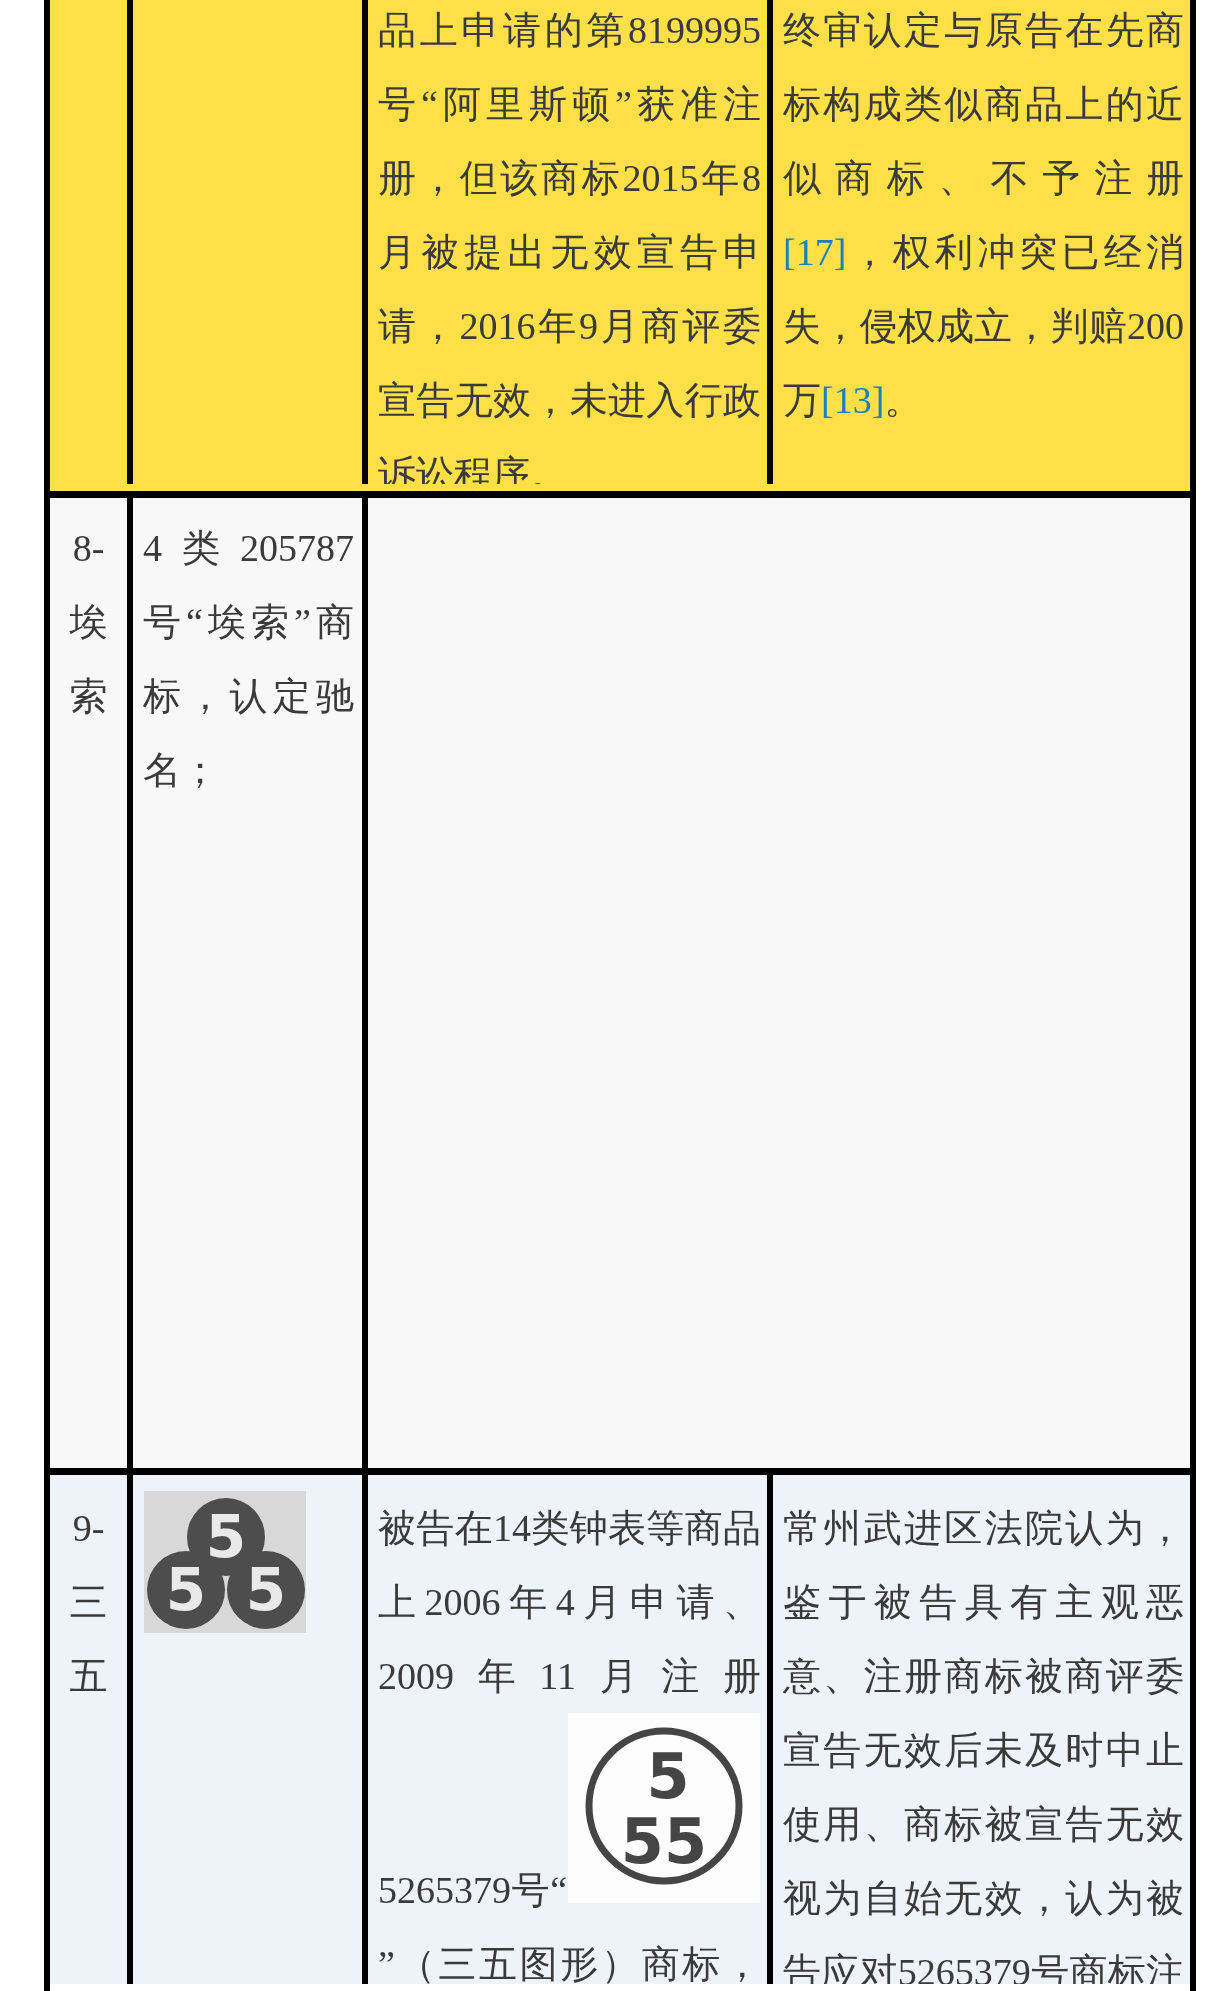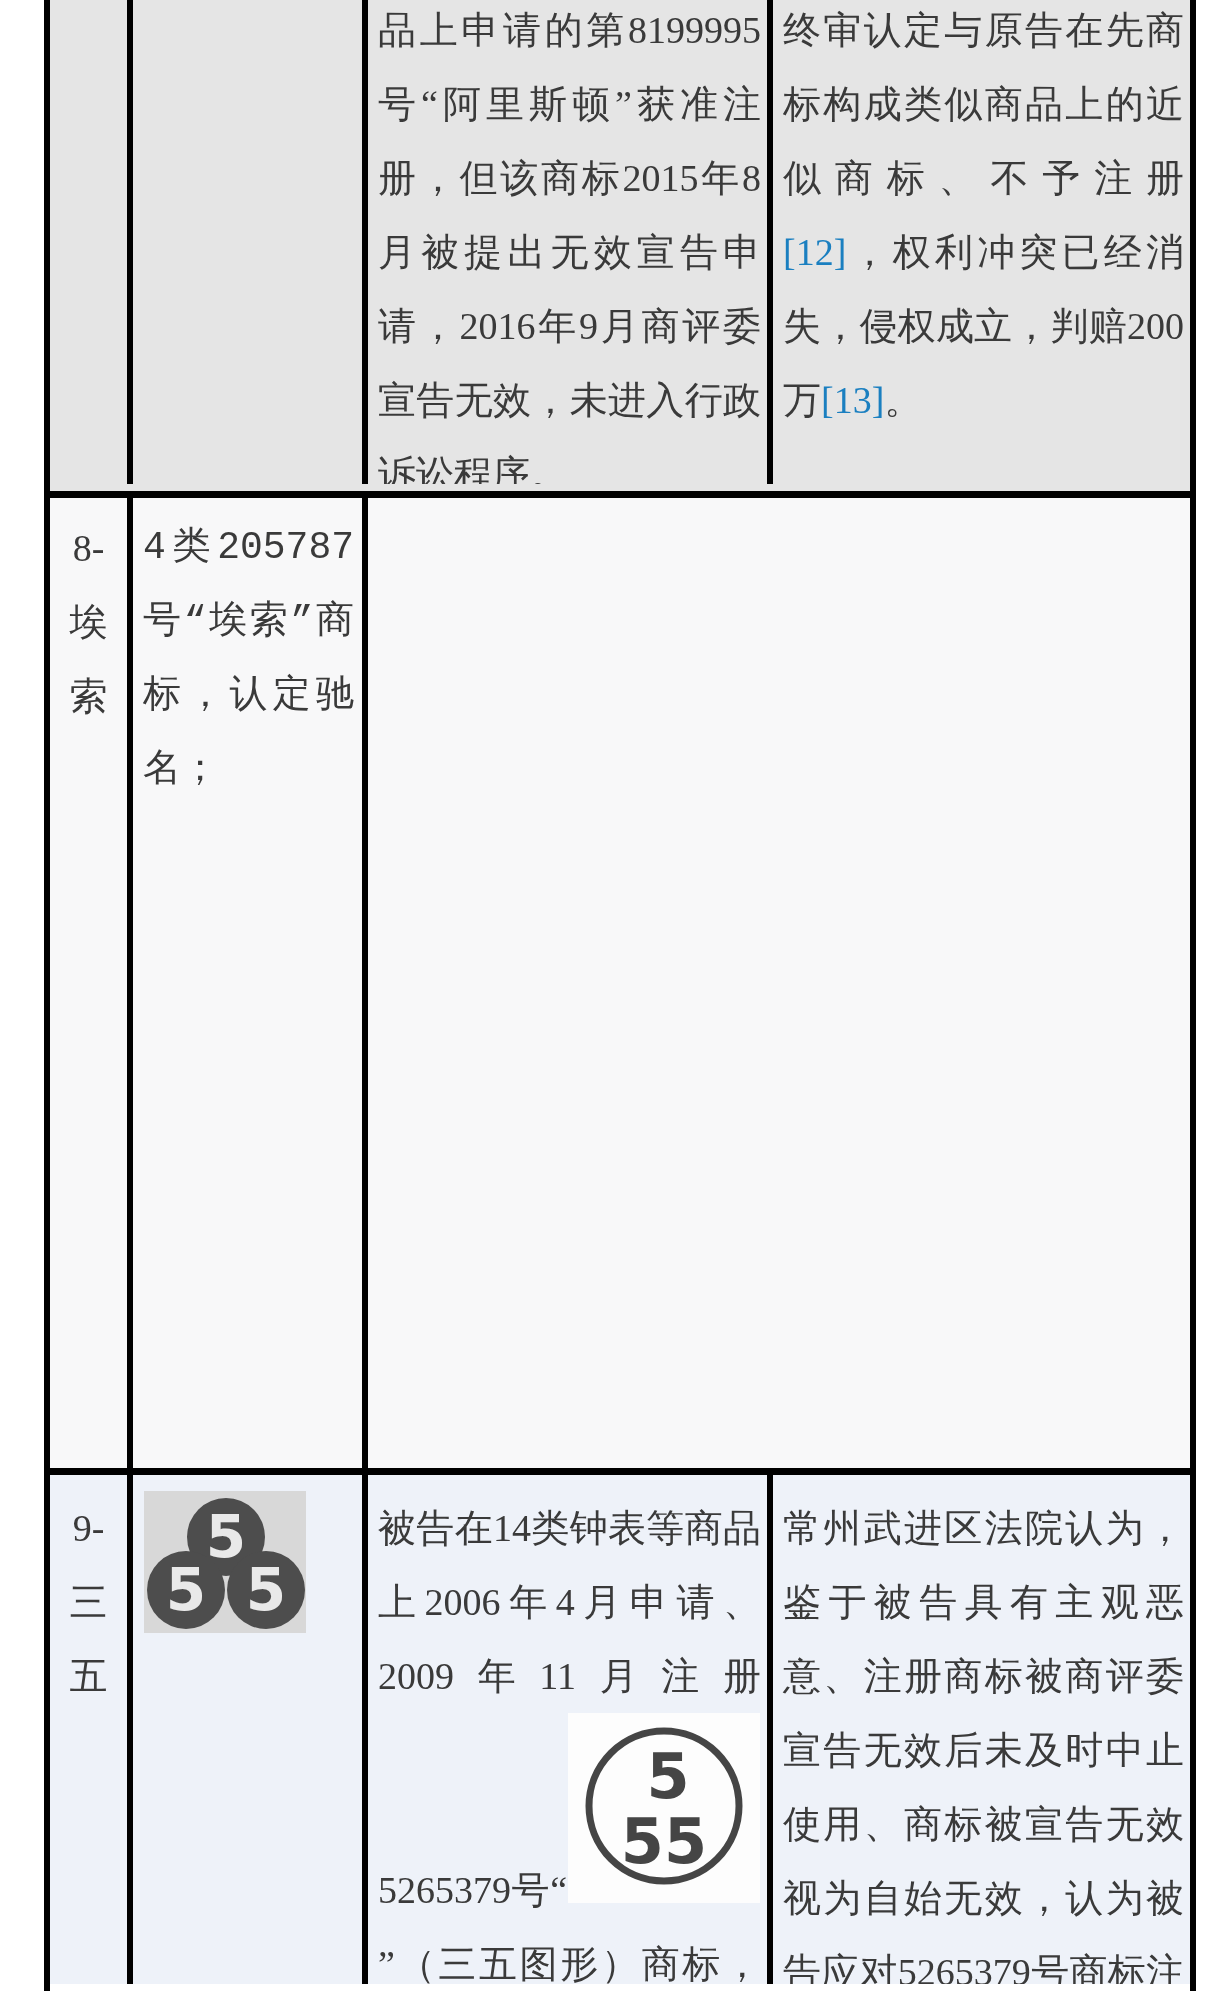--- a/index.html
+++ b/index.html
@@ -8,51 +8,51 @@
     background:#ffffff;
     font-family:"Liberation Serif","DejaVu Serif",serif;
     color:#3a3a3a;
   }
   .tablewrap{
     position:absolute;left:44px;top:0;width:1152px;height:1991px;
     border-left:6px solid #000;border-right:6px solid #000;
     box-sizing:border-box;overflow:hidden;
   }
   .row{display:flex;box-sizing:border-box;}
-  .row-7{height:498px;background:#e5e5e5;border-bottom:7px solid #000;}
+  .row-7{height:498px;background:#fde047;border-bottom:7px solid #000;}
   .row-8{height:977px;background:#f8f8f9;border-bottom:7px solid #000;}
   .row-9{height:509px;background:#eef2f9;}
   .c{
     box-sizing:border-box;font-size:38px;line-height:74px;
     text-align:justify;overflow:hidden;
   }
   .c1{width:83px;border-right:6px solid #000;text-align:center;padding-top:13px;}
   .c2{width:235px;border-right:6px solid #000;padding:13px 8px 0 10px;}
   .c3{width:405px;border-right:6px solid #000;padding:13px 6px 0 10px;}
   .c4{flex:1;padding:13px 6px 0 10px;}
   .row-7 .c{padding-top:0;position:relative;top:-7px;}
   .row-9 .c{padding-top:16px;}
   .ref{color:#1a7fc0;}
   .vline{display:block;}
   .mark{vertical-align:baseline;margin:0 1px;}
-  .para{margin:0;font-family:Liberation Mono, monospace;}
+  .para{margin:0;}
 </style>
 </head>
 <body>
 
 <div class="tablewrap">
 
   <div class="row row-7">
     <div class="c c1"></div>
     <div class="c c2"></div>
     <div class="c c3">
       <span>品上申请的第8199995号“阿里斯顿”获准注册，但该商标2015年8月被提出无效宣告申请，2016年9月商评委宣告无效，未进入行政诉讼程序。</span>
     </div>
     <div class="c c4">
-      <span>终审认定与原告在先商标构成类似商品上的近似商标、不予注册</span><span class="ref">[12]</span><span>，权利冲突已经消失，侵权成立，判赔200万</span><span class="ref">[13]</span><span>。</span>
+      <span>终审认定与原告在先商标构成类似商品上的近似商标、不予注册</span><span class="ref">[17]</span><span>，权利冲突已经消失，侵权成立，判赔200万</span><span class="ref">[13]</span><span>。</span>
     </div>
   </div>
 
   <div class="row row-8">
     <div class="c c1">
       <span class="vline">8-</span>
       <span class="vline">埃</span>
       <span class="vline">索</span>
     </div>
     <div class="c c2">

